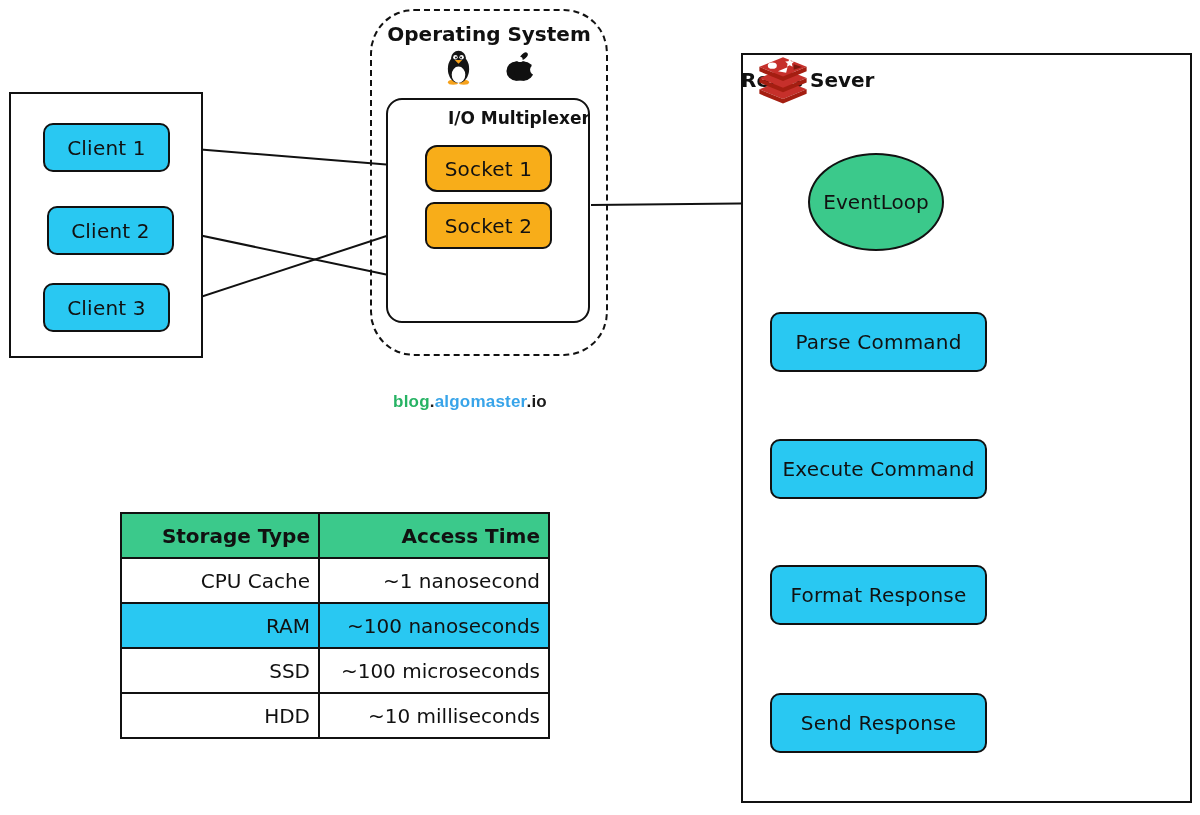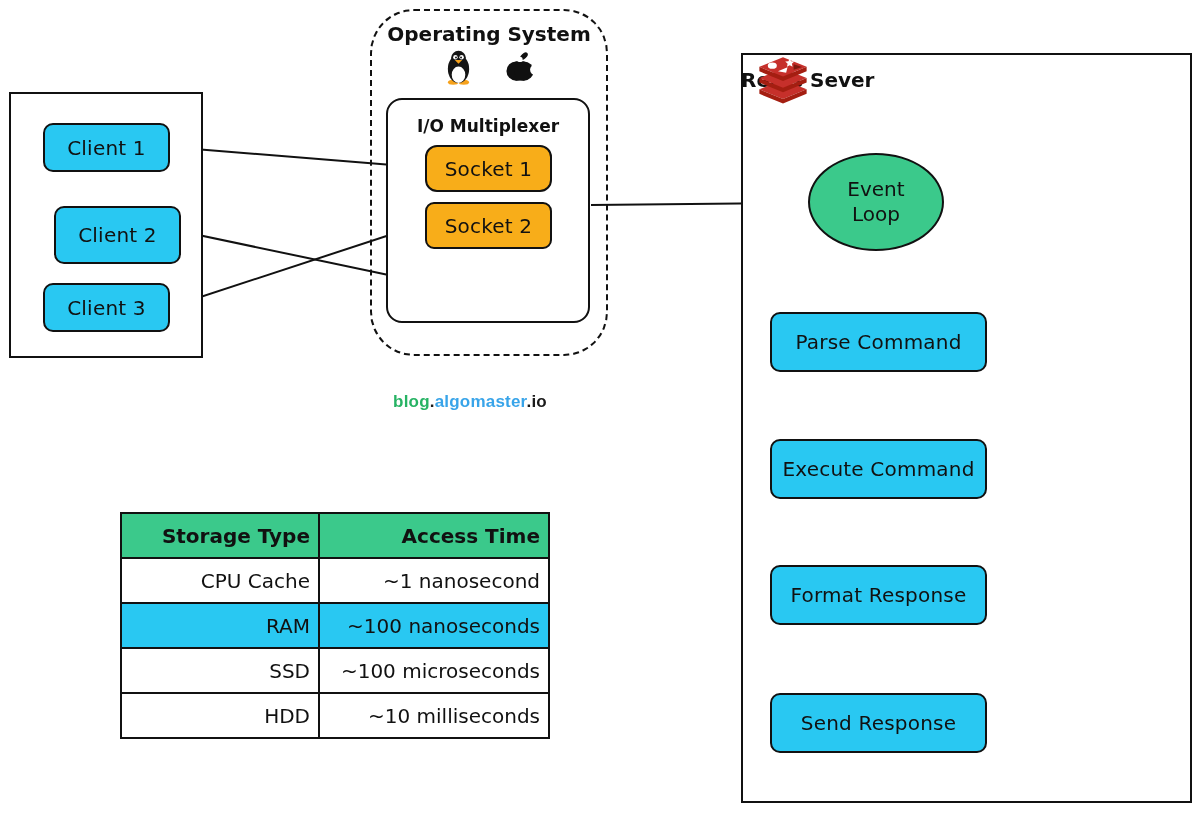--- a/index.html
+++ b/index.html
@@ -20,21 +20,21 @@
   .os-box{
     position:absolute;left:370px;top:9px;width:238px;height:347px;box-sizing:border-box;
     border:2.5px dashed #111;border-radius:44px;background:transparent;
   }
   .os-title{position:absolute;left:370px;top:22px;width:238px;text-align:center;font-size:20px;font-weight:600;}
   .os-icons{position:absolute;left:370px;top:50px;width:238px;display:flex;justify-content:center;gap:30px;align-items:flex-end;}
   .mux-box{
     position:absolute;left:386px;top:98px;width:204px;height:225px;box-sizing:border-box;
     border:2px solid #111;border-radius:16px;background:#fff;
   }
-  .mux-title{position:absolute;left:386px;top:116px;width:204px;text-align:center;font-size:17px;font-weight:600;}
+  .mux-title{position:absolute;left:386px;top:108px;width:204px;text-align:right;font-size:17px;font-weight:600;}
   .watermark{position:absolute;left:340px;top:392px;width:260px;text-align:center;font-family:"Liberation Sans","DejaVu Sans",sans-serif;font-size:17px;font-weight:bold;letter-spacing:.2px;}
   .wm-green{color:var(--wm-green,#27B364);}
   .wm-blue{color:var(--wm-blue,#38A4E9);}
   .wm-dark{color:#1a1a1a;}
   .storage-table{
     position:absolute;left:120px;top:512px;border-collapse:collapse;
     font-size:20px;font-weight:500;background:#fff;
   }
   .storage-table th,.storage-table td{
     border:2.5px solid #111;text-align:right;vertical-align:middle;
@@ -42,21 +42,21 @@
   }
   .storage-table th{background:var(--green,#3BC98B);width:180px;font-weight:600;}
   .storage-table th.col-time{width:212px;}
   .storage-table tr.highlight td{background:var(--cyan,#29C8F2);}
   .redis-panel{left:741px;top:53px;width:451px;height:750px;}
   .redis-title{position:absolute;left:741px;top:68px;width:386px;text-align:left;font-size:20px;font-weight:600;}
   .redis-logo{position:absolute;left:756px;top:56px;width:54px;height:52px;}
   .event-loop{
     position:absolute;left:808px;top:153px;width:136px;height:98px;box-sizing:border-box;
     border:2.5px solid #111;border-radius:50%;background:var(--green,#3BC98B);
-    display:flex;flex-direction:column;align-items:center;justify-content:center;
+    display:flex;flex-direction:row;align-items:center;justify-content:center;
     font-size:20px;font-weight:500;line-height:1.25;
   }
   .step{left:770px;width:217px;height:60px;}
 </style>
 </head>
 <body>
 
 <div class="canvas">
 
   <svg class="wires" width="1200" height="815" viewBox="0 0 1200 815">
@@ -71,21 +71,21 @@
     <line x1="591" y1="205" x2="802" y2="203" stroke="#111" stroke-width="2" marker-end="url(#ah)"></line>
     <line x1="877" y1="252" x2="877" y2="307" stroke="#111" stroke-width="2" marker-end="url(#ah)"></line>
     <line x1="877" y1="373" x2="877" y2="434" stroke="#111" stroke-width="2" marker-end="url(#ah)"></line>
     <line x1="877" y1="500" x2="877" y2="560" stroke="#111" stroke-width="2" marker-end="url(#ah)"></line>
     <line x1="877" y1="626" x2="877" y2="688" stroke="#111" stroke-width="2" marker-end="url(#ah)"></line>
     <path d="M 988 723 C 1150 688, 1185 420, 951 207" fill="none" stroke="#111" stroke-width="2.2" marker-end="url(#ah)"></path>
   </svg>
 
   <div class="panel" style="left:9px;top:92px;width:194px;height:266px;border-width:2px;"></div>
   <div class="node cyan" style="left:43px;top:123px;width:127px;height:49px;">Client 1</div>
-  <div class="node cyan" style="left:54px;top:206px;width:127px;height:58px;">Client 2</div>
+  <div class="node cyan" style="left:47px;top:206px;width:127px;height:49px;">Client 2</div>
   <div class="node cyan" style="left:43px;top:283px;width:127px;height:49px;">Client 3</div>
 
   <div class="os-box"></div>
   <div class="os-title">Operating System</div>
 
   <div class="os-icons">
     <span>
       <svg width="31" height="35" viewBox="0 0 32 36">
         <ellipse cx="10.5" cy="33.2" rx="5.4" ry="2.6" fill="#F6A21C"></ellipse>
         <ellipse cx="21.5" cy="33.2" rx="5.4" ry="2.6" fill="#F6A21C"></ellipse>

